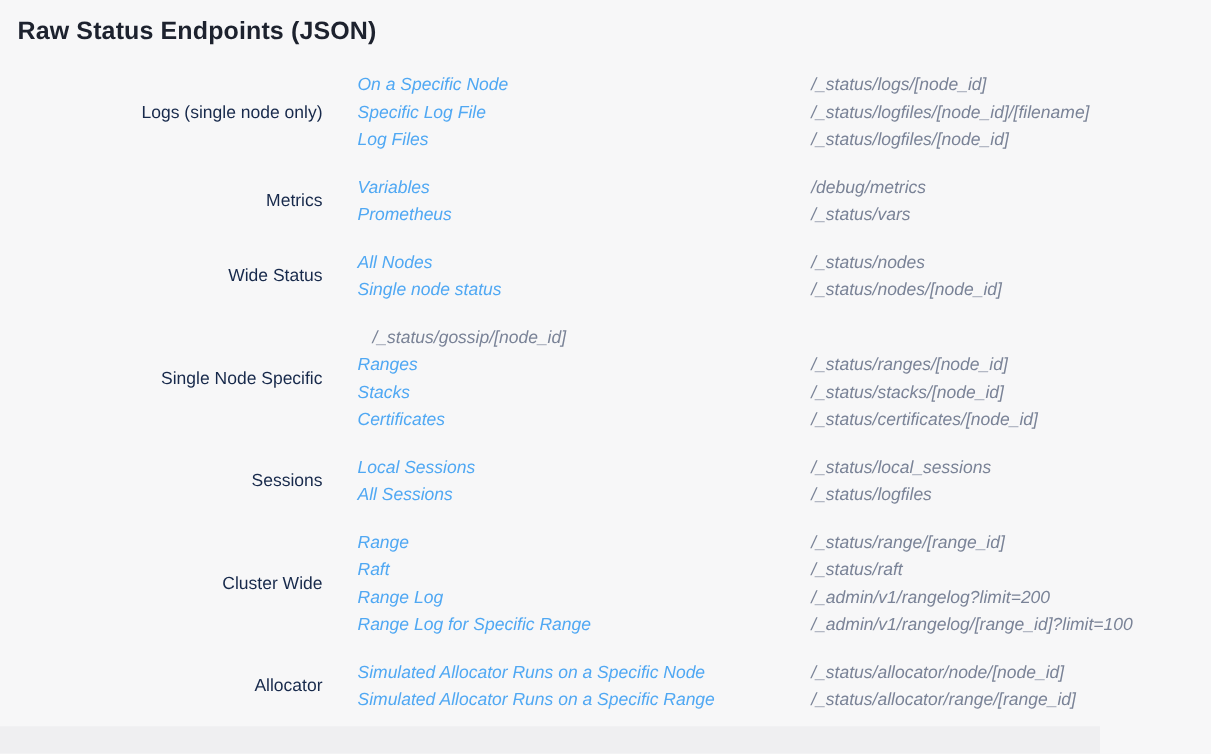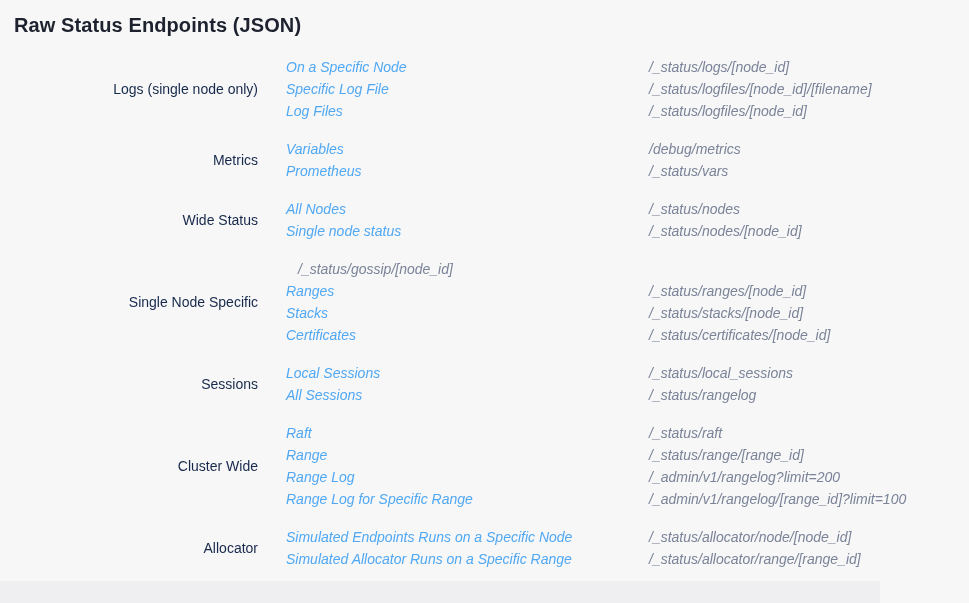--- a/index.html
+++ b/index.html
@@ -159,55 +159,55 @@
   <div class="group">
     <div class="category">Sessions</div>
     <div class="rows">
   <div class="row">
     <a class="link">Local Sessions</a>
     <span class="path">/_status/local_sessions</span>
   </div>
 
   <div class="row">
     <a class="link">All Sessions</a>
-    <span class="path">/_status/rangelog</span>
+    <span class="path">/_status/logfiles</span>
   </div>
 </div>
   </div>
 
   <div class="group">
     <div class="category">Cluster Wide</div>
     <div class="rows">
+  <div class="row">
+    <a class="link">Range</a>
+    <span class="path">/_status/range/[range_id]</span>
+  </div>
+
   <div class="row">
     <a class="link">Raft</a>
     <span class="path">/_status/raft</span>
   </div>
 
   <div class="row">
-    <a class="link">Range</a>
-    <span class="path">/_status/range/[range_id]</span>
-  </div>
-
-  <div class="row">
     <a class="link">Range Log</a>
     <span class="path">/_admin/v1/rangelog?limit=200</span>
   </div>
 
   <div class="row">
     <a class="link">Range Log for Specific Range</a>
     <span class="path">/_admin/v1/rangelog/[range_id]?limit=100</span>
   </div>
 </div>
   </div>
 
   <div class="group">
     <div class="category">Allocator</div>
     <div class="rows">
   <div class="row">
-    <a class="link">Simulated Endpoints Runs on a Specific Node</a>
+    <a class="link">Simulated Allocator Runs on a Specific Node</a>
     <span class="path">/_status/allocator/node/[node_id]</span>
   </div>
 
   <div class="row">
     <a class="link">Simulated Allocator Runs on a Specific Range</a>
     <span class="path">/_status/allocator/range/[range_id]</span>
   </div>
 </div>
   </div>
 </div>

